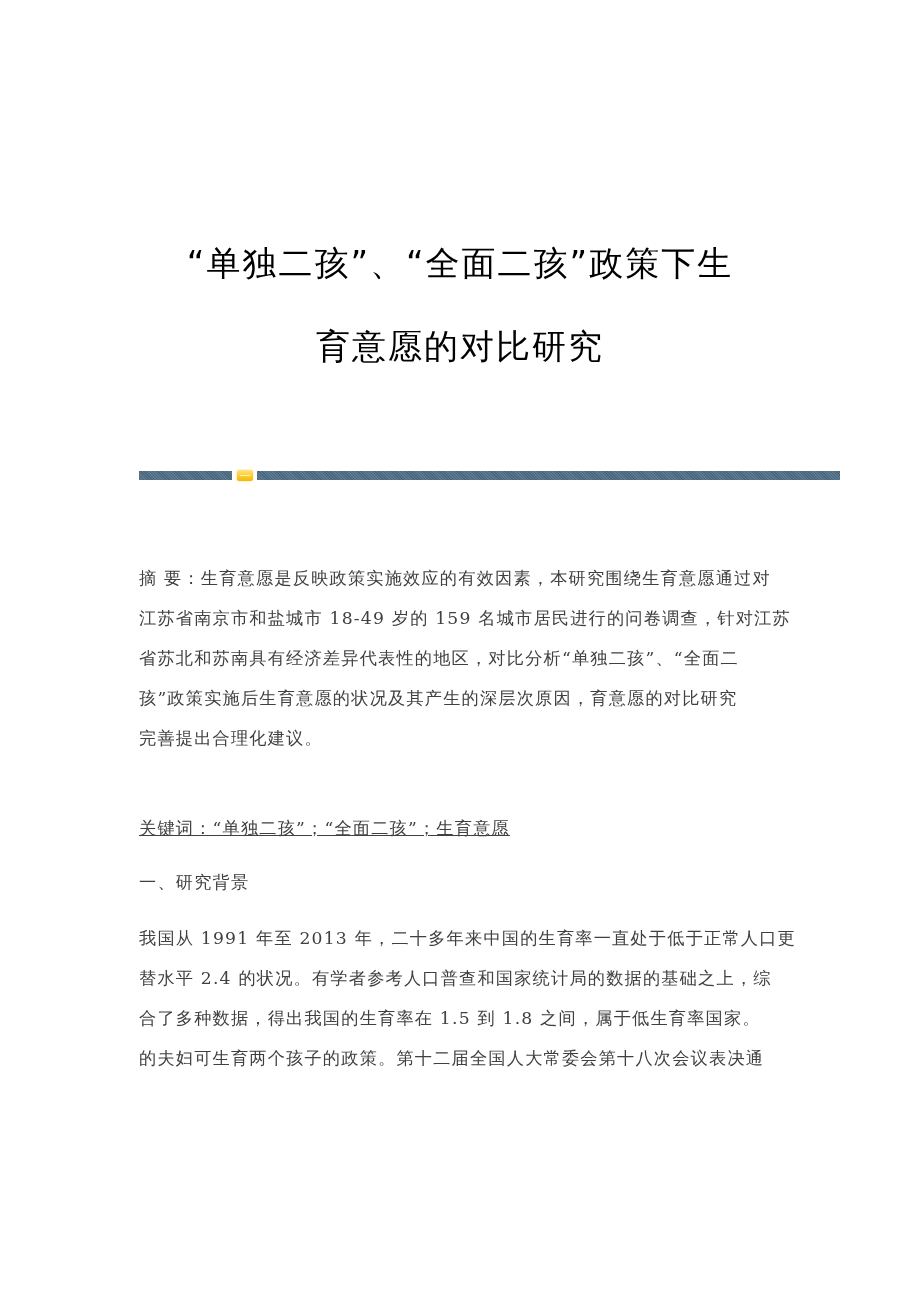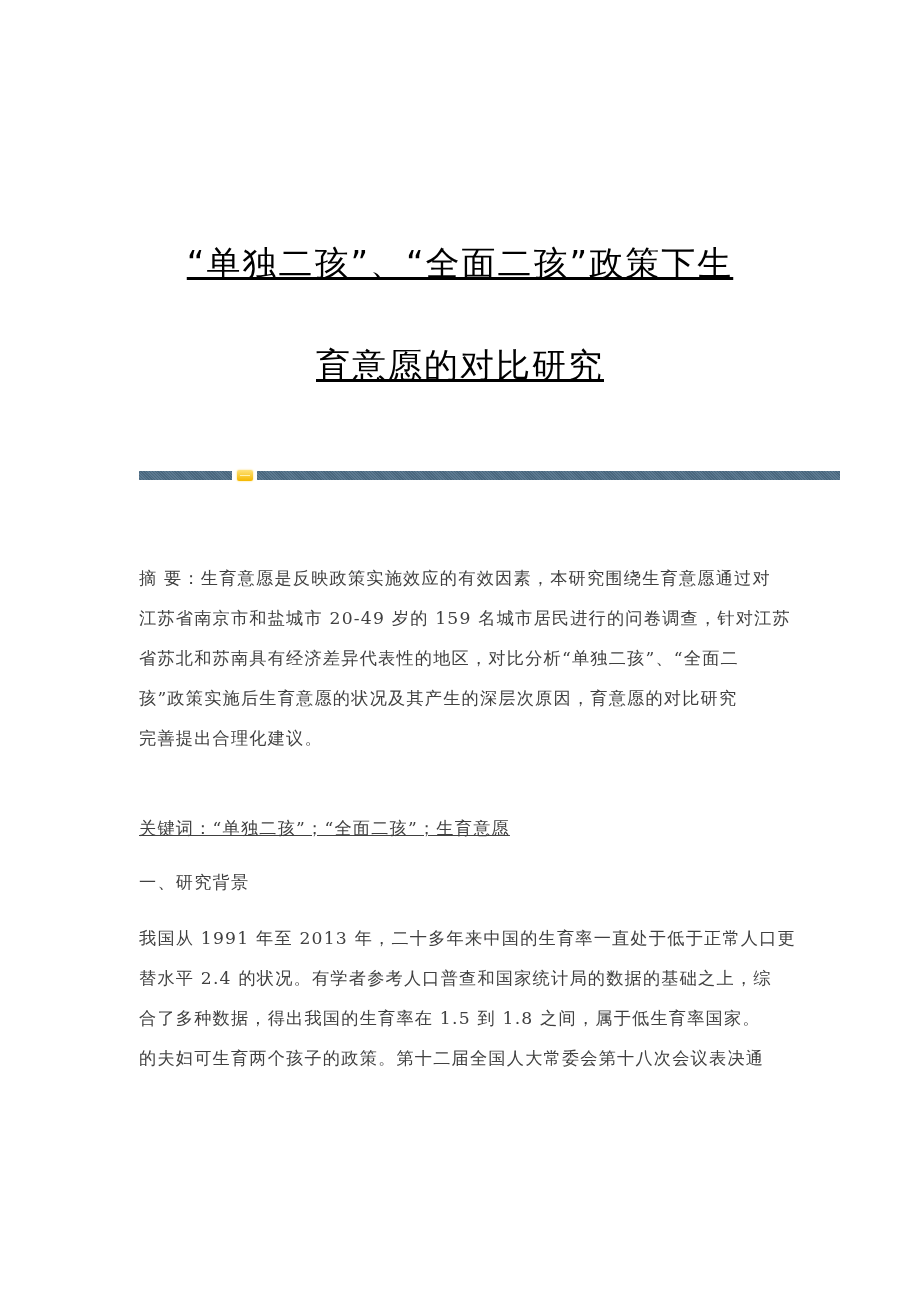--- a/index.html
+++ b/index.html
@@ -5,24 +5,23 @@
     html, body { margin: 0; padding: 0; }
     body {
       width: 920px; height: 1302px; background: #ffffff; position: relative; overflow: hidden;
       font-family: "DejaVu Serif", "Liberation Serif", serif; color: #111;
     }
     .title {
       position: absolute; left: 0; width: 920px; text-align: center;
       font-family: "DejaVu Sans", "Liberation Sans", sans-serif;
       font-size: 34px; letter-spacing: 2px; color: #000; font-weight: normal;
       white-space: nowrap;
-      text-decoration: underline;
     }
     #title-line-1 { top: 218px; }
-    #title-line-2 { top: 320px; }
+    #title-line-2 { top: 301px; }
     .rule {
       position: absolute; top: 471px; height: 9px;
       background: #4f6f88;
       background-image: repeating-linear-gradient(45deg, rgba(255,255,255,0.08) 0 1px, rgba(0,0,0,0.08) 1px 2px);
     }
     #rule-left { left: 139px; width: 93px; }
     #rule-right { left: 257px; width: 583px; }
     .rule-emblem {
       position: absolute; left: 237px; top: 470px; width: 16px; height: 11px;
       background: linear-gradient(#ffe27a, #f5b800); border-radius: 2px;
@@ -48,21 +47,21 @@
 <h1 id="title-line-2" class="title">育意愿的对比研究</h1>
 
 <div>
   <div id="rule-left" class="rule"></div>
   <div class="rule-emblem"></div>
   <div id="rule-right" class="rule"></div>
 </div>
 
 <div id="abstract-block" class="body-text">
   <p class="para">摘 要：生育意愿是反映政策实施效应的有效因素，本研究围绕生育意愿通过对</p>
-  <p class="para">江苏省南京市和盐城市 20-49 岁的 159 名城市居民进行的问卷调查，针对江苏</p>
+  <p class="para">江苏省南京市和盐城市 18-49 岁的 159 名城市居民进行的问卷调查，针对江苏</p>
   <p class="para">省苏北和苏南具有经济差异代表性的地区，对比分析“单独二孩”、“全面二</p>
   <p class="para">孩”政策实施后生育意愿的状况及其产生的深层次原因，育意愿的对比研究</p>
   <p class="para">完善提出合理化建议。</p>
 </div>
 
 <div id="keywords-line" class="body-text">
   <p class="para">关键词：“单独二孩”；“全面二孩”；生育意愿</p>
 </div>
 
 <div id="section-heading" class="body-text">

